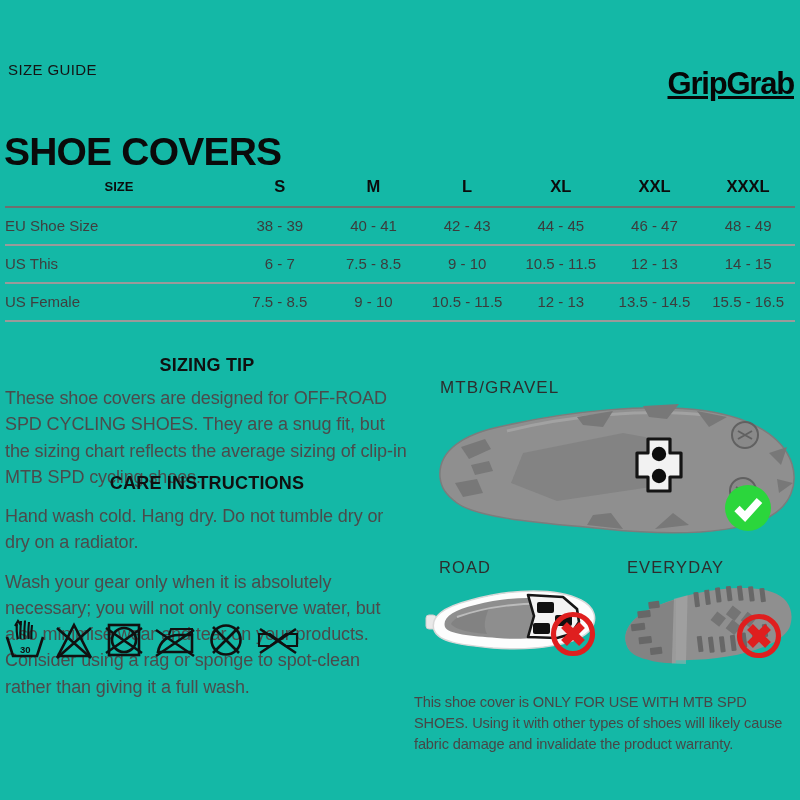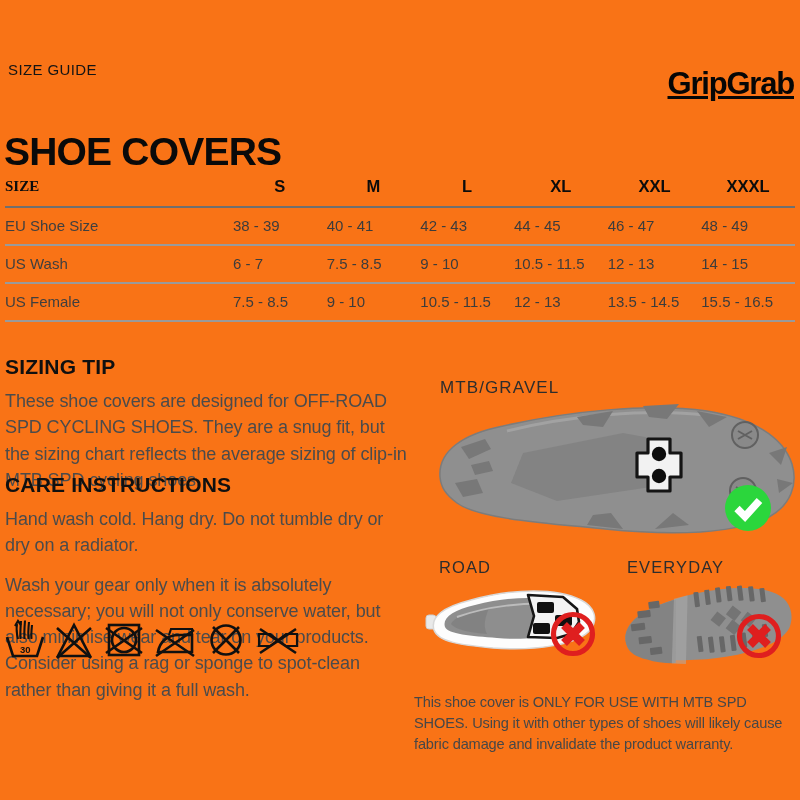--- a/index.html
+++ b/index.html
@@ -1,31 +1,31 @@
 <!DOCTYPE html>
 <html style="--check-green: #2bd63c; --cross-red: #df1f1f; --sole-gray: #8f8f8f;"><head>
 <meta charset="utf-8">
 <style>
   html,body{margin:0;padding:0;background:#ffffff;}
   body{width:800px;height:800px;font-family:"Liberation Sans",sans-serif;-webkit-font-smoothing:antialiased;}
-  .page{position:relative;width:800px;height:800px;background:#f97316;overflow:hidden;}
+  .page{position:relative;width:800px;height:800px;background:#14b8a6;overflow:hidden;}
 
   .eyebrow{position:absolute;left:8px;top:61px;font-size:15px;font-weight:500;letter-spacing:.4px;color:#141414;}
   .brand{position:absolute;right:6px;top:66px;font-size:31px;font-weight:800;letter-spacing:-1.2px;color:#060606;text-decoration:underline;}
   .title{position:absolute;left:4px;top:104px;font-size:39px;font-weight:800;letter-spacing:-.8px;color:#0a0a0a;}
 
   table.sizes{position:absolute;left:5px;top:170px;width:790px;border-collapse:collapse;table-layout:fixed;}
   table.sizes col.c0{width:228px;}
   table.sizes thead th{font-size:16.5px;font-weight:700;color:#0c0c0c;text-align:center;padding:7px 0 10px;border-bottom:2px solid #6f6f6f;}
-  table.sizes thead th.first{text-align:left;font-size:15px;font-family:Liberation Serif, serif;}
-  table.sizes td{font-size:15px;color:#3c3c3c;text-align:left;padding:9px 0 10px;border-bottom:2px solid #9a9a9a;}
+  table.sizes thead th.first{text-align:center;font-size:13px;}
+  table.sizes td{font-size:15px;color:#3c3c3c;text-align:center;padding:9px 0 10px;border-bottom:2px solid #9a9a9a;}
   table.sizes td.first{text-align:left;color:#3f3f3f;}
 
   .block{position:absolute;left:5px;width:404px;}
-  .block h3{margin:0;font-size:21px;font-weight:800;color:#101010;letter-spacing:.2px;}
+  .block h3{margin:0;font-size:18px;font-weight:800;color:#101010;letter-spacing:.2px;text-align:center;}
   .block p{margin:9px 0 0;font-size:18px;line-height:1.46;color:#4b4b4b;letter-spacing:-.1px;}
   .sizing-tip{top:355px;}
   .care{top:473px;}
   .care p + p{margin-top:13px;}
 
   .care-icons{position:absolute;left:3px;top:616px;display:flex;gap:8px;align-items:flex-end;}
   .care-icons svg{display:block;}
   .cstroke{stroke:#101010;stroke-width:2.6;fill:none;stroke-linecap:butt;}
   .cthin{stroke:#101010;stroke-width:2.1;fill:none;}
 
@@ -82,21 +82,21 @@
       <tr>
         <td class="first">EU Shoe Size</td>
         <td>38 - 39</td>
         <td>40 - 41</td>
         <td>42 - 43</td>
         <td>44 - 45</td>
         <td>46 - 47</td>
         <td>48 - 49</td>
       </tr>
       <tr>
-        <td class="first">US Wash</td>
+        <td class="first">US This</td>
         <td>6 - 7</td>
         <td>7.5 - 8.5</td>
         <td>9 - 10</td>
         <td>10.5 - 11.5</td>
         <td>12 - 13</td>
         <td>14 - 15</td>
       </tr>
       <tr>
         <td class="first">US Female</td>
         <td>7.5 - 8.5</td>

